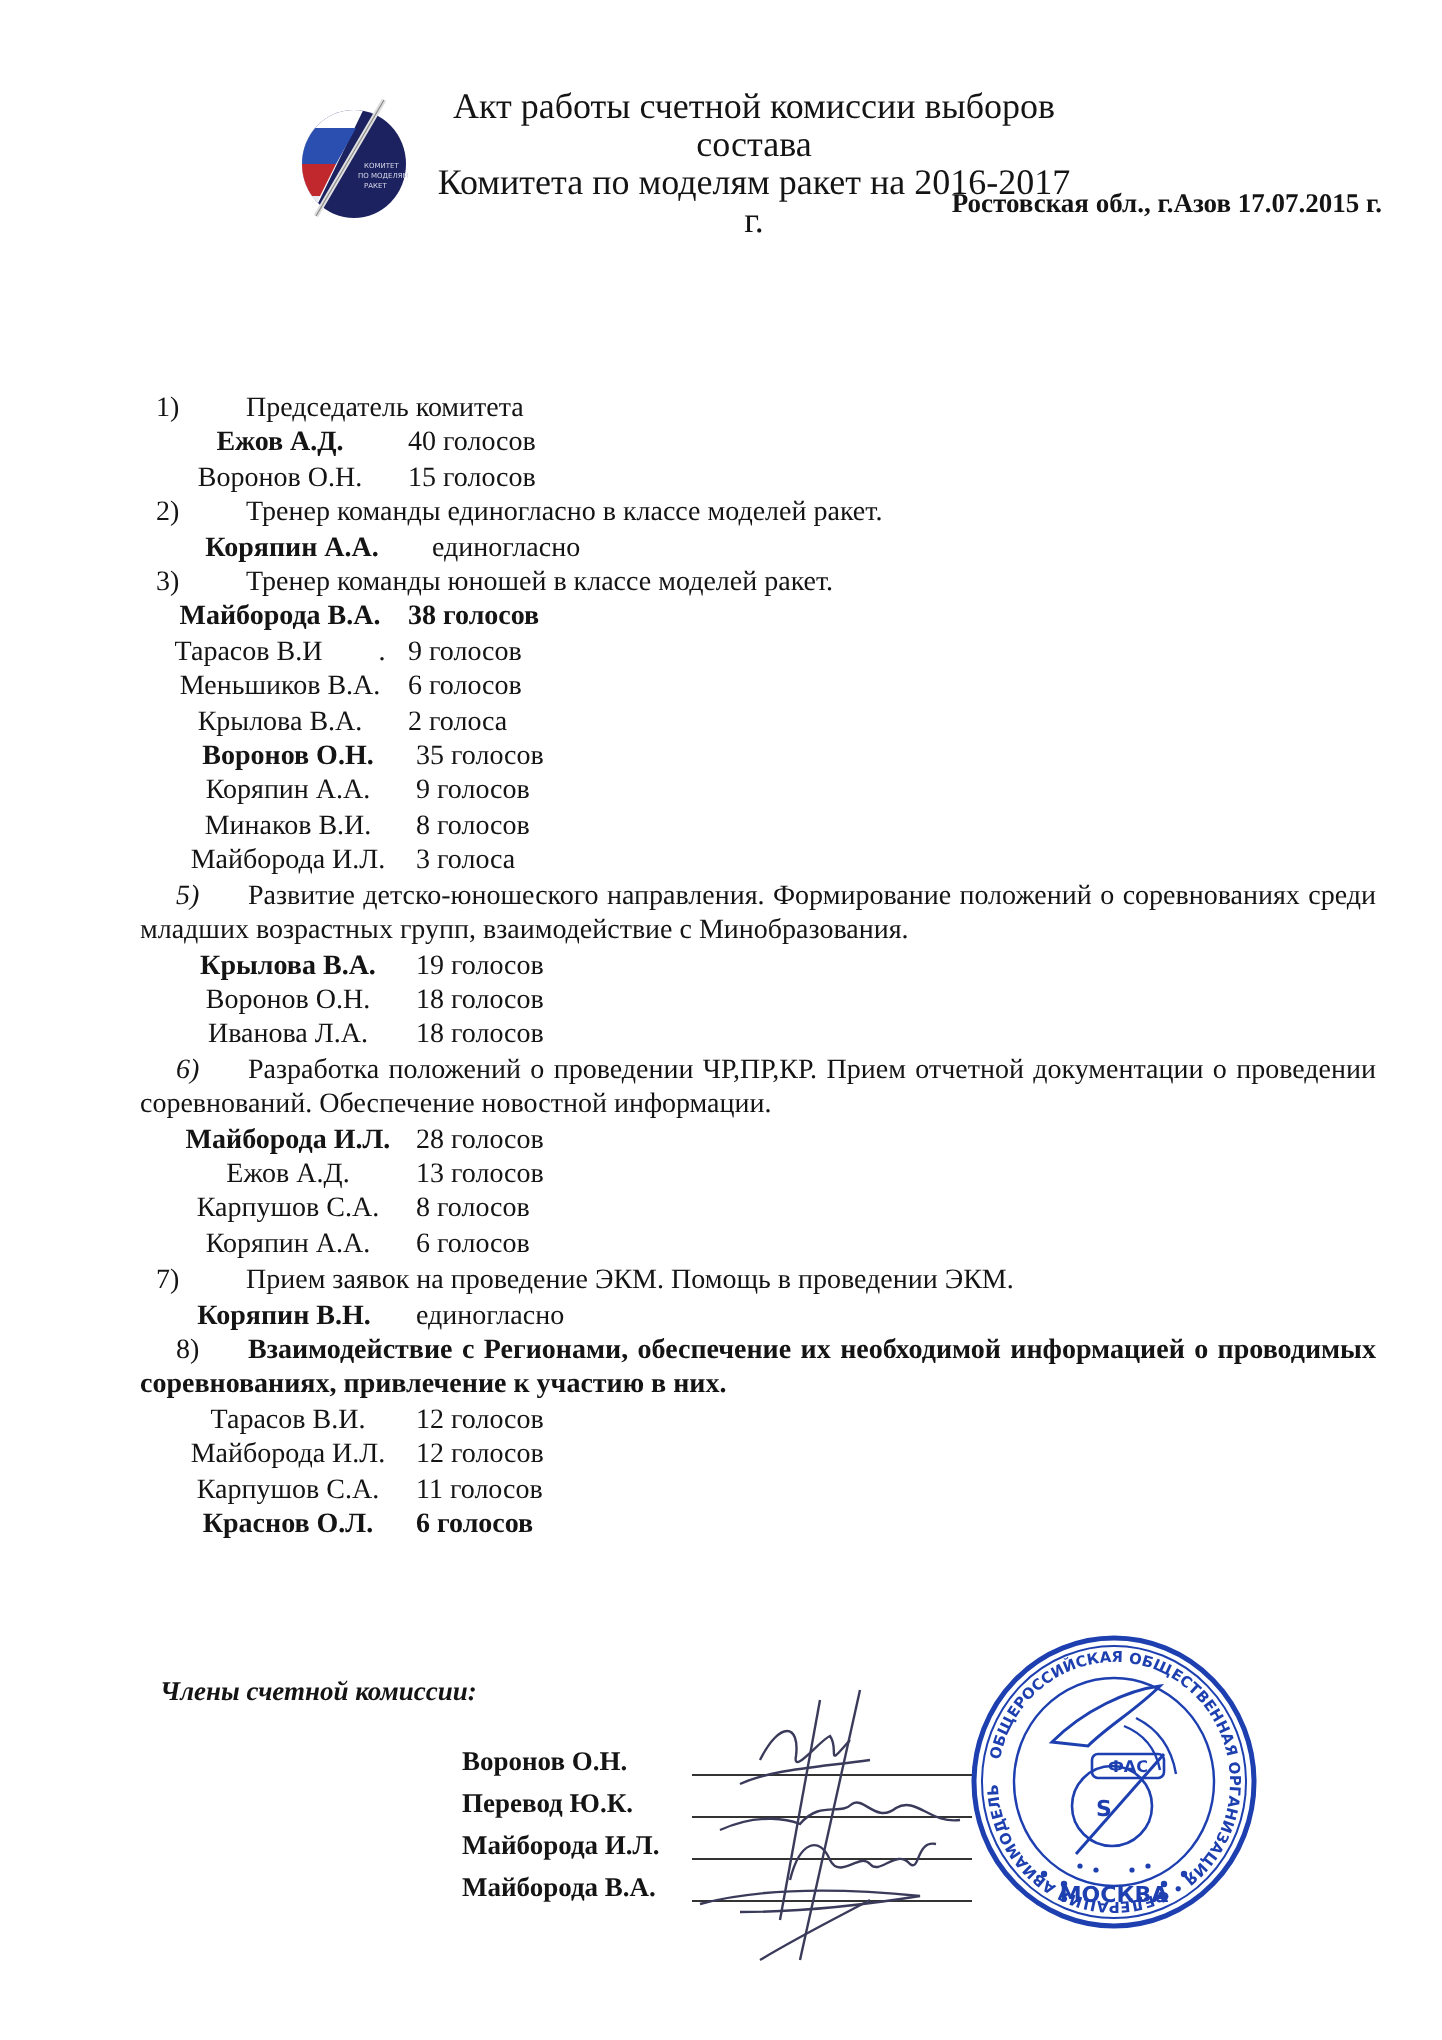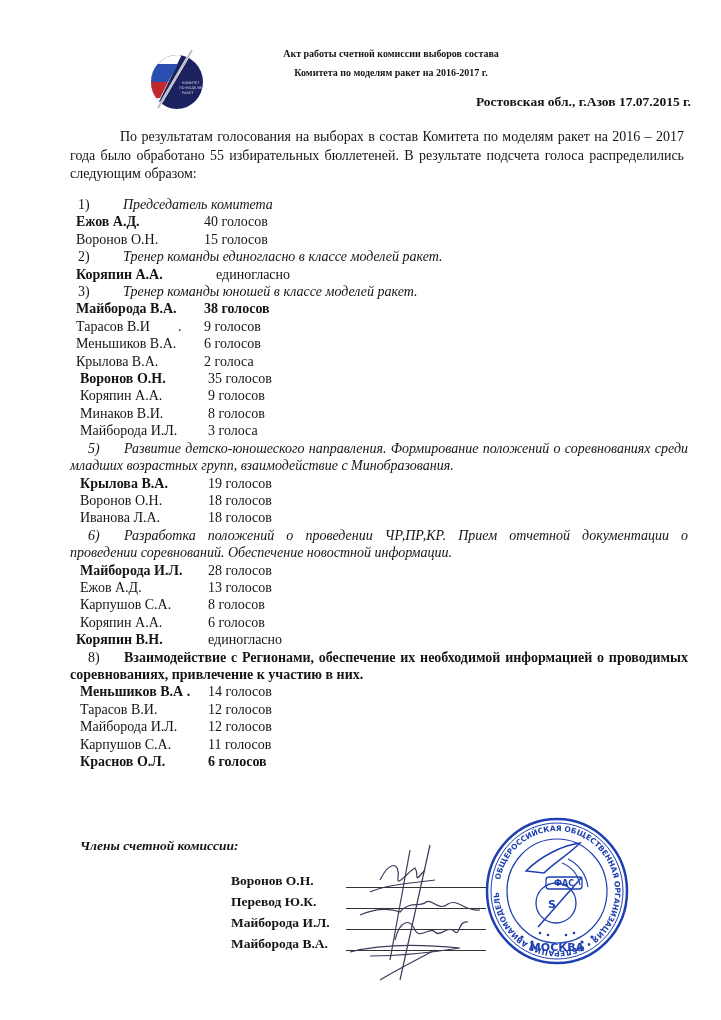--- a/index.html
+++ b/index.html
@@ -1,34 +1,34 @@
 <!DOCTYPE html>
 <html><head>
 <meta charset="utf-8">
 <style>
   html, body { margin:0; padding:0; background:#ffffff; }
   body { width:721px; height:1020px; position:relative; overflow:hidden;
          font-family:"Liberation Serif","DejaVu Serif",serif; color:#141414; font-size:14px; }
   .page { position:absolute; left:0; top:0; width:721px; height:1020px; }
   .logo { position:absolute; left:146px; top:46px; width:62px; height:66px; }
-  .title { position:absolute; left:226px; top:44px; width:330px; text-align:center;
-           font-weight:bold; font-size:10px; line-height:19px; }
+  .title { position:absolute; left:212px; top:44px; width:330px; text-align:center;
+           font-weight:normal; font-size:18px; line-height:19px; }
   .place { position:absolute; right:30px; top:94px; font-weight:bold; font-size:13.5px;
            }
   .intro { position:absolute; left:70px; top:128px; width:614px; font-size:14px; line-height:18.5px;
            text-align:justify; }
   .intro .p1 { text-indent:50px; }
   .body { position:absolute; left:76px; top:196px; width:612px; font-size:14px; line-height:17.4px; }
   .sec { text-indent:0; }
   .sec .num { display:inline-block; width:45px; padding-left:2px; }
-  .sec-title { font-style:italic; }
+  .sec-title { }
   .sec-title.upright { font-style:normal; }
   .wrap { text-align:justify; margin-left:-6px; text-indent:8px; }
   .wrap .num { width:44px; }
-  .cand { display:flex; }
+  .cand { display:flex;text-align:center; }
   .cand .name { width:128px; }
   .cand .votes { }
   .cand.winner .name { font-weight:bold; }
   .indent { padding-left:4px; }
   .members-label { position:absolute; left:80px; top:838px; font-weight:bold; font-size:13.5px;font-style:italic; }
   .members { position:absolute; left:231px; top:870px; font-size:13.5px; line-height:21px; font-weight:bold; }
   .sigline { position:absolute; left:346px; width:140px; border-top:1px solid #333; }
   .stamp { position:absolute; left:484px; top:815px; width:146px; height:152px; }
   .sig { position:absolute; left:340px; top:840px; width:190px; height:160px; }
 </style>
@@ -57,23 +57,20 @@
     <text x="36" y="48" font-size="3.5" fill="#d8d8e8" font-family="DejaVu Sans, sans-serif">РАКЕТ</text>
   </svg>
 
   <div class="title">
     <div>Акт работы счетной комиссии выборов состава</div>
     <div>Комитета по моделям ракет на 2016-2017 г.</div>
   </div>
 
   <div class="place">Ростовская обл., г.Азов  17.07.2015 г.</div>
 
-  <div class="intro">
-    <div class="p1">По результатам голосования на выборах в состав Комитета по моделям ракет на 2016 – 2017 года было обработано 55 избирательных бюллетеней. В результате подсчета голоса распределились следующим образом:</div>
-  </div>
 
   <div class="body">
 
     <div class="sec">
       <span class="num">1)</span><span class="sec-title">Председатель комитета</span>
     </div>
     <div class="cand winner">
         <span class="name">Ежов А.Д.</span>
         <span class="votes">40 голосов</span>
       </div>
@@ -162,33 +159,32 @@
       <div class="cand">
           <span class="name">Карпушов С.А.</span>
           <span class="votes">8 голосов</span>
         </div>
       <div class="cand">
           <span class="name">Коряпин А.А.</span>
           <span class="votes">6 голосов</span>
         </div>
     </div>
 
+    <div class="sec" style="margin-top:1px">
+      <span class="num">7)</span><span class="sec-title upright">Прием заявок на проведение ЭКМ. Помощь в проведении ЭКМ.</span>
+    </div>
     <div class="cand winner">
         <span class="name" style="width:132px">Коряпин В.Н.</span>
         <span class="votes">единогласно</span>
       </div>
 
     <div class="sec wrap">
       <span class="num">8)</span><span class="sec-title upright" style="font-weight:bold">Взаимодействие с Регионами, обеспечение их необходимой информацией о проводимых соревнованиях, привлечение к участию в них.</span>
     </div>
     <div class="indent">
-      <div class="cand winner">
-          <span class="name">Меньшиков В.А .</span>
-          <span class="votes">14 голосов</span>
-        </div>
       <div class="cand">
           <span class="name">Тарасов В.И.</span>
           <span class="votes">12 голосов</span>
         </div>
       <div class="cand">
           <span class="name">Майборода И.Л.</span>
           <span class="votes">12 голосов</span>
         </div>
       <div class="cand">
           <span class="name">Карпушов С.А.</span>

